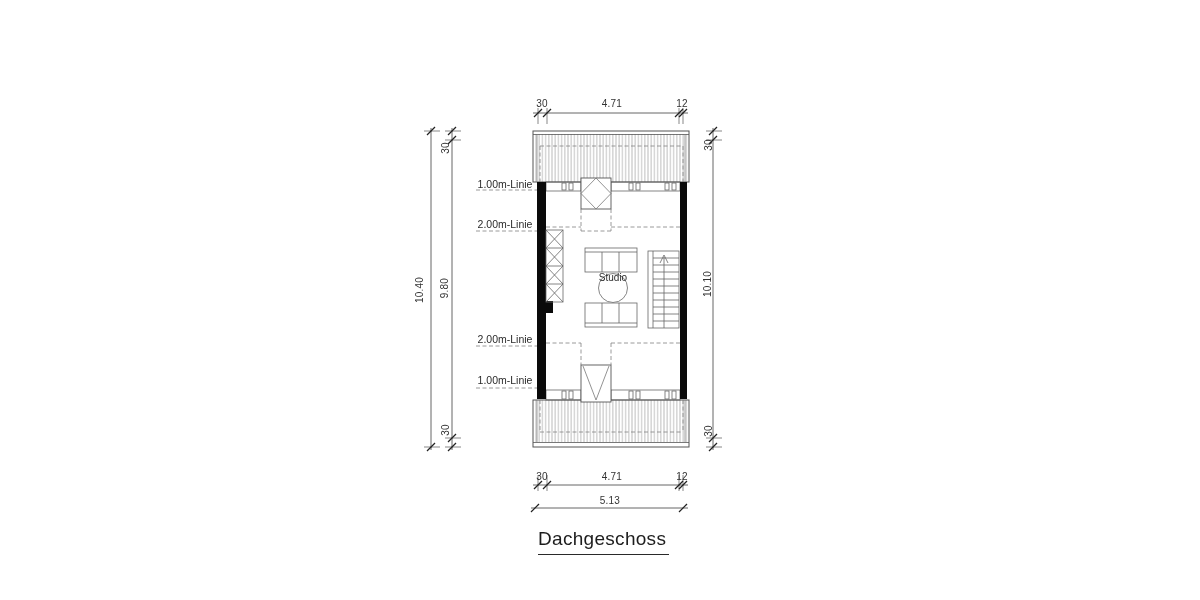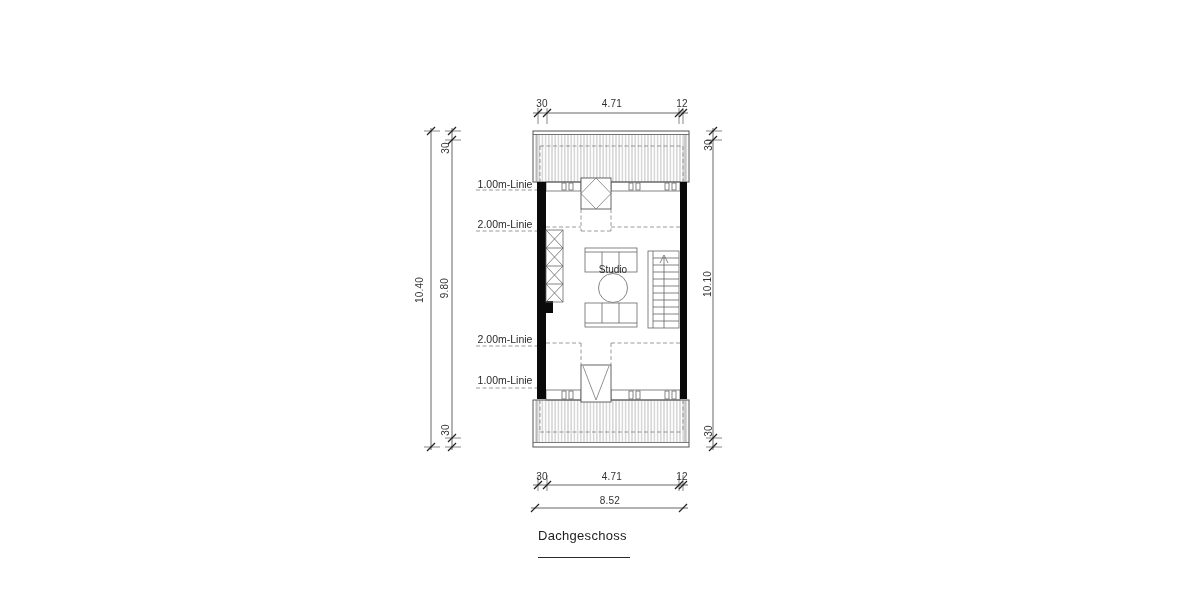--- a/index.html
+++ b/index.html
@@ -19,27 +19,27 @@
   .vdim{
     position:absolute;width:44px;height:12px;line-height:12px;text-align:center;
     font-size:10px;color:#333;letter-spacing:0.2px;white-space:nowrap;
     transform:rotate(-90deg);
   }
   .linie{
     position:absolute;left:476px;width:58px;text-align:center;
     font-size:10.5px;color:#2b2b2b;white-space:nowrap;
   }
   .room-label{
-    position:absolute;left:594px;top:264px;width:38px;text-align:center;
+    position:absolute;left:594px;top:272px;width:38px;text-align:center;
     font-size:10px;color:#2b2b2b;
   }
   .drawing-title{
     position:absolute;left:538px;top:528px;
-    font-size:13px;color:#1d1d1d;letter-spacing:0.3px;
-    border-bottom:1.2px solid #2a2a2a;padding:0 3px 14px 0;
+    font-size:19px;color:#1d1d1d;letter-spacing:0.3px;
+    border-bottom:1.2px solid #2a2a2a;padding:0 3px 4px 0;
     display:inline-block;white-space:nowrap;
   }
 </style>
 </head>
 <body>
 
 <div id="canvas">
 
   <svg id="plan-svg" width="1200" height="600" viewBox="0 0 1200 600">
     <defs>
@@ -255,21 +255,21 @@
     </g>
   </svg>
 
   <div class="hdim" style="left:542px;top:98px">30</div>
   <div class="hdim" style="left:612px;top:98px">4.71</div>
   <div class="hdim" style="left:682px;top:98px">12</div>
 
   <div class="hdim" style="left:542px;top:471px">30</div>
   <div class="hdim" style="left:612px;top:471px">4.71</div>
   <div class="hdim" style="left:682px;top:471px">12</div>
-  <div class="hdim" style="left:610px;top:495px">8.52</div>
+  <div class="hdim" style="left:610px;top:495px">5.13</div>
 
   <div class="vdim" style="left:398px;top:284px">10.40</div>
   <div class="vdim" style="left:423px;top:282px">9.80</div>
   <div class="vdim" style="left:424px;top:142px">30</div>
   <div class="vdim" style="left:424px;top:424px">30</div>
 
   <div class="vdim" style="left:686px;top:278px">10.10</div>
   <div class="vdim" style="left:687px;top:139px">30</div>
   <div class="vdim" style="left:687px;top:425px">30</div>
 

